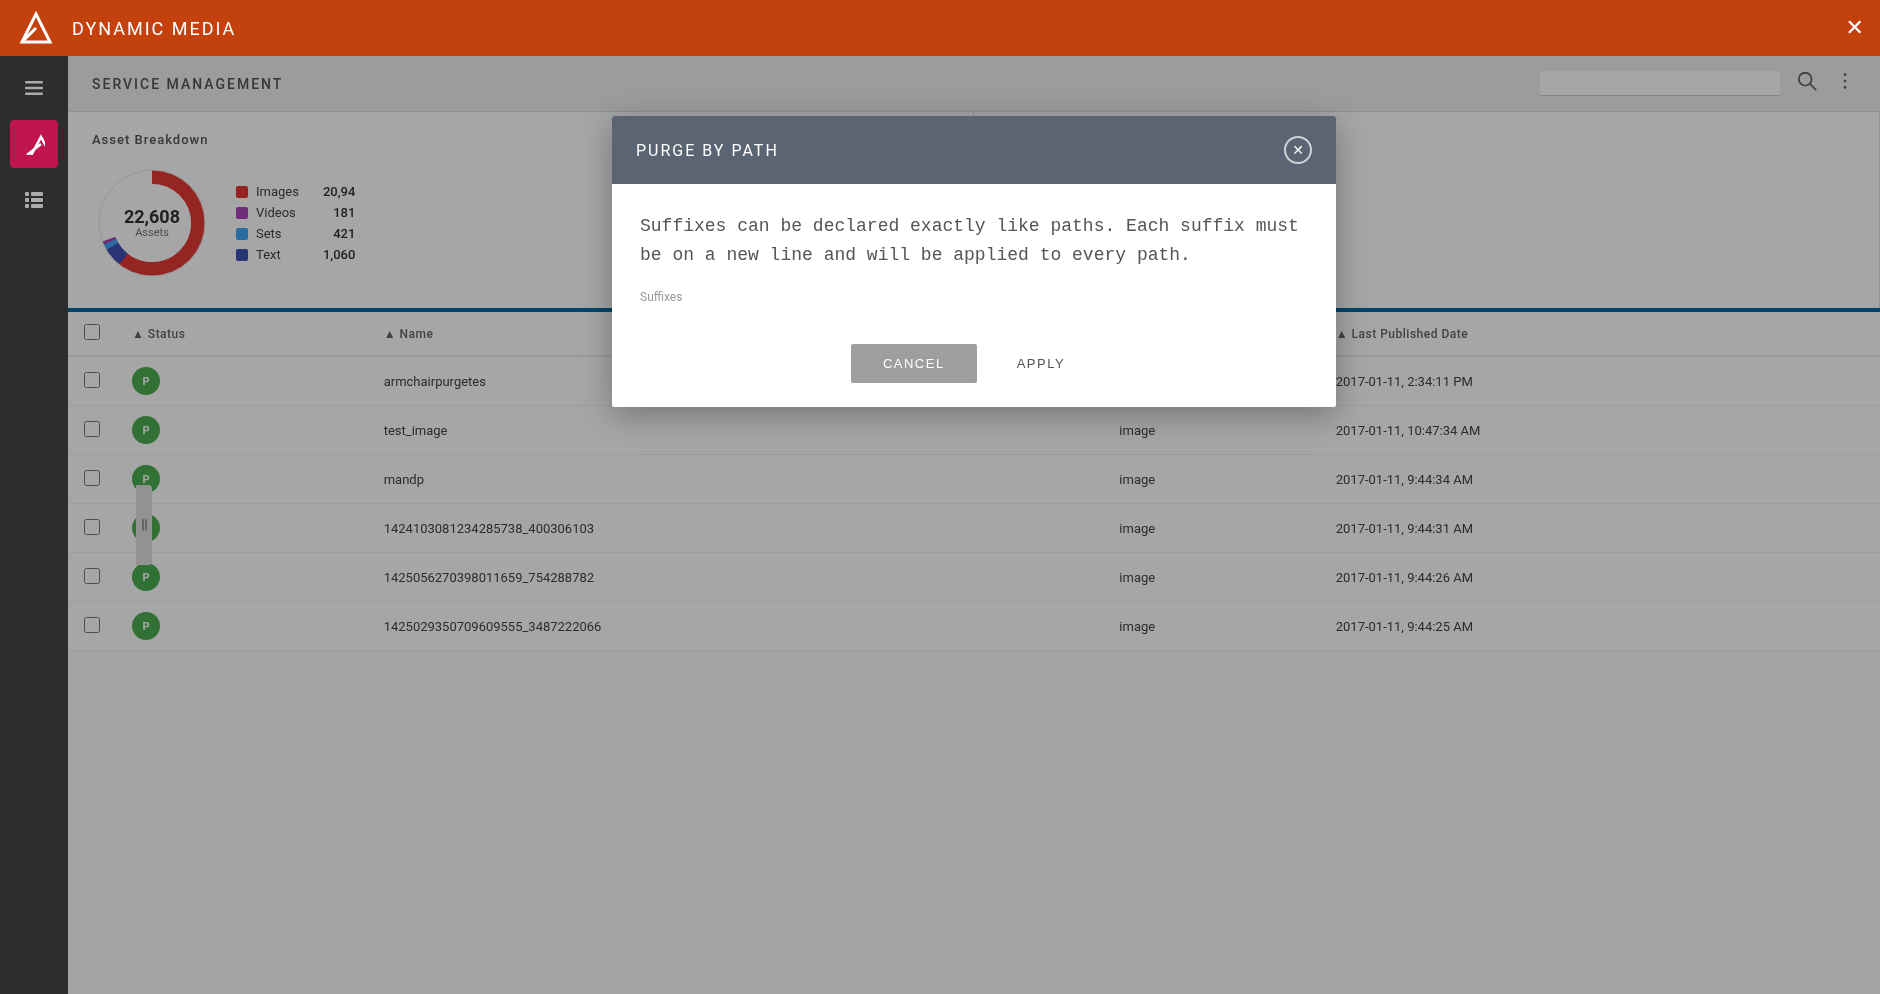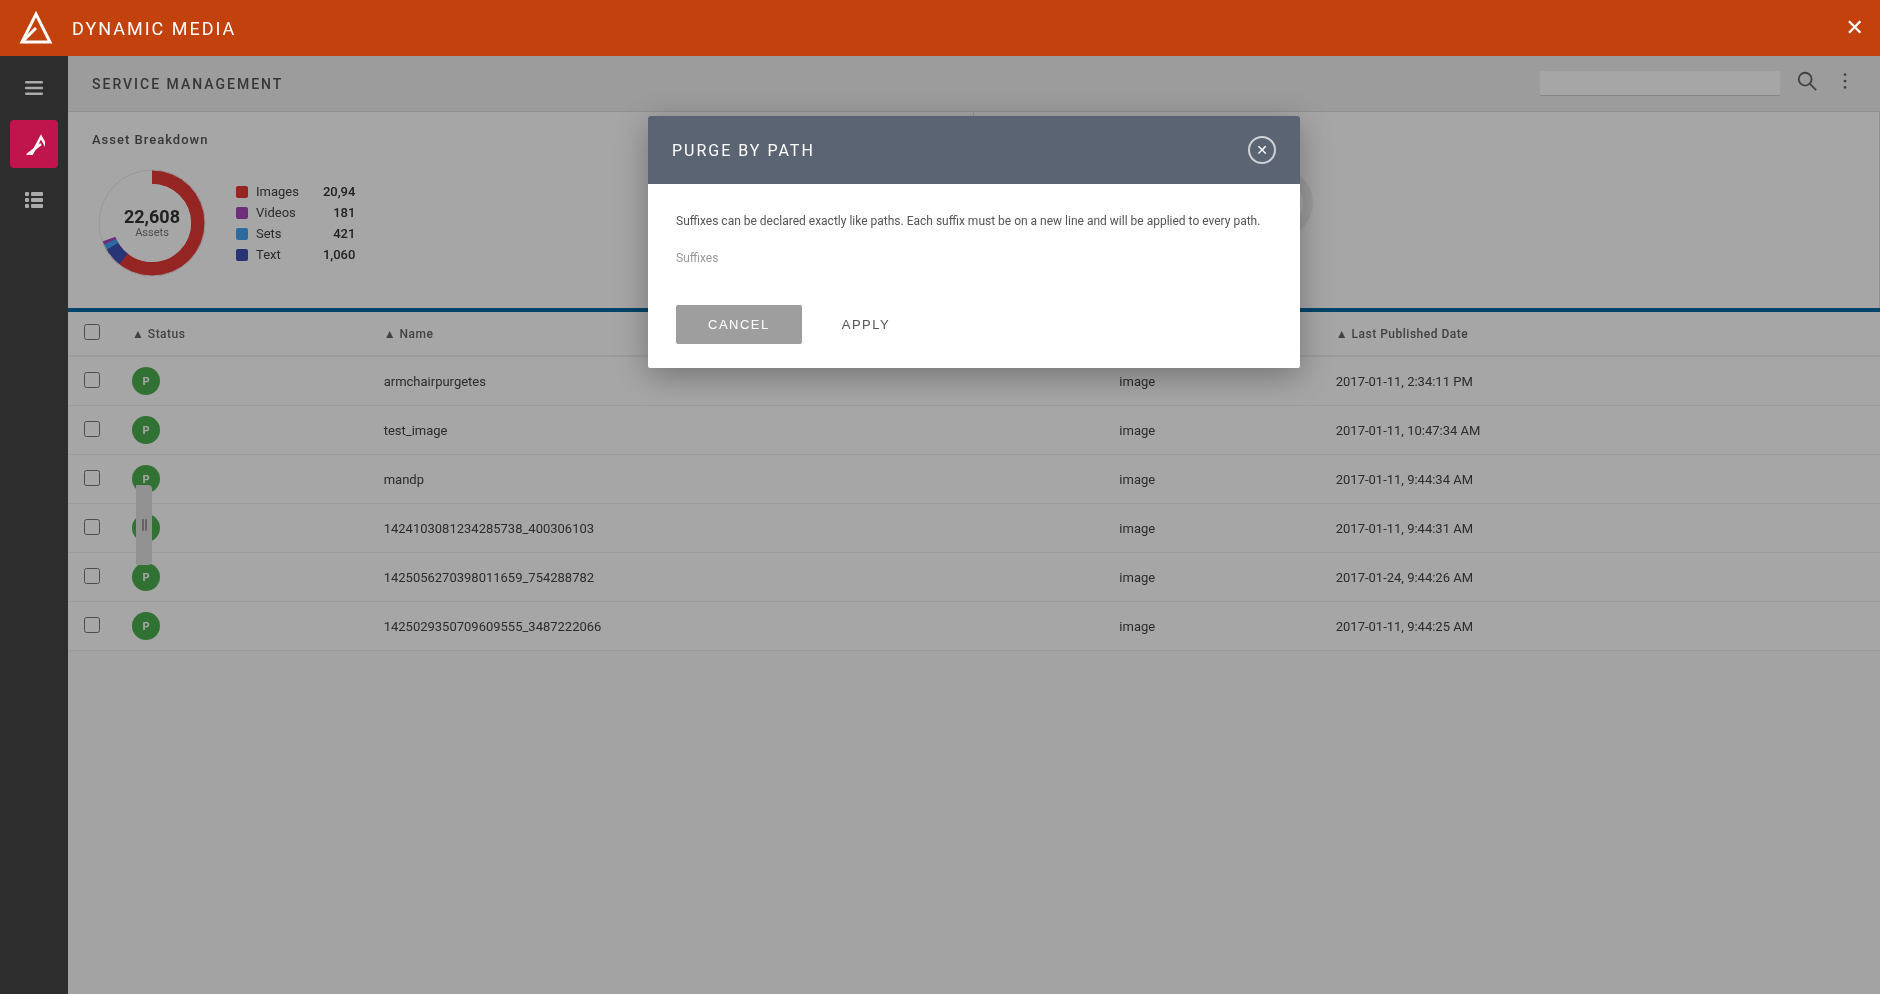--- a/index.html
+++ b/index.html
@@ -251,21 +251,21 @@
       display: flex;
       align-items: flex-start;
       justify-content: center;
       padding-top: 60px;
     }
 
     
     .modal {
       background: white;
       border-radius: 2px;
-      width: 652px;
+      width: 724px;
       box-shadow: 0 8px 32px rgba(0,0,0,0.3);
       overflow: hidden;
     }
     .modal-header {
       background: #5a6472;
       padding: 20px 24px;
       display: flex;
       align-items: center;
       justify-content: space-between;
     }
@@ -293,24 +293,25 @@
     .modal-body {
       padding: 28px 28px 20px;
     }
     .modal-section-title {
       font-size: 20px;
       color: #333;
       margin-bottom: 12px;
       font-weight: 400;
     }
     .modal-description {
-      font-size: 12px;
+      font-size: 18px;
       color: #555;
       line-height: 1.6;
       margin-bottom: 20px;
+      font-family: Liberation Mono, monospace;
     }
     .suffixes-label {
       font-size: 12px;
       color: #999;
       margin-bottom: 4px;
     }
     .suffixes-textarea {
       width: 100%;
       min-height: 80px;
       border: none;
@@ -320,21 +321,21 @@
       color: #333;
       resize: none;
       outline: none;
       background: transparent;
       font-family: monospace;
       line-height: 1.8;
     }
     .modal-footer {
       padding: 16px 28px 24px;
       display: flex;
-      justify-content: flex-start;
+      justify-content: center;
       gap: 8px;
     }
     .btn-cancel {
       background: #9e9e9e;
       color: white;
       border: none;
       padding: 12px 32px;
       font-size: 13px;
       letter-spacing: 1.5px;
       font-weight: 500;
@@ -580,21 +581,21 @@
   </tr>
             <tr>
     <td class="checkbox-cell">
       <input type="checkbox" style="">
     </td>
     <td>
       <div class="status-badge">P</div>
     </td>
     <td>1425056270398011659_754288782</td>
     <td>image</td>
-    <td>2017-01-24, 9:44:26 AM</td>
+    <td>2017-01-11, 9:44:26 AM</td>
     <td></td>
   </tr>
             <tr>
     <td class="checkbox-cell">
       <input type="checkbox" style="">
     </td>
     <td>
       <div class="status-badge">P</div>
     </td>
     <td>1425029350709609555_3487222066</td>

